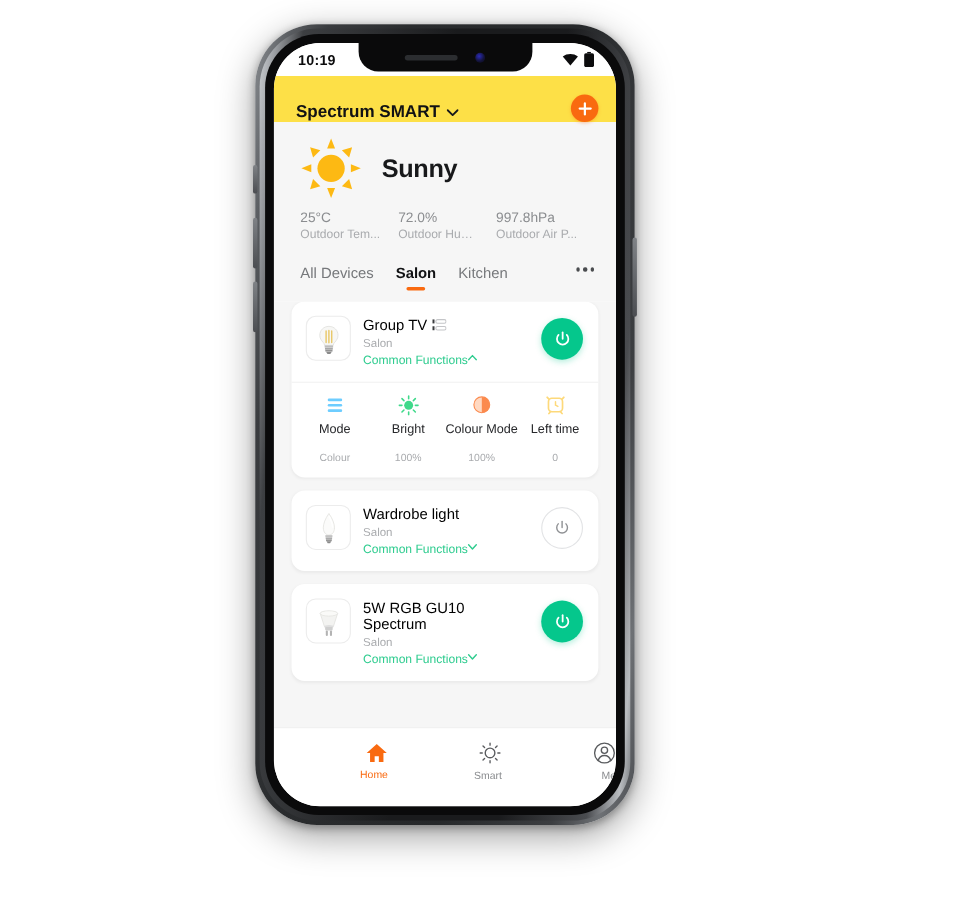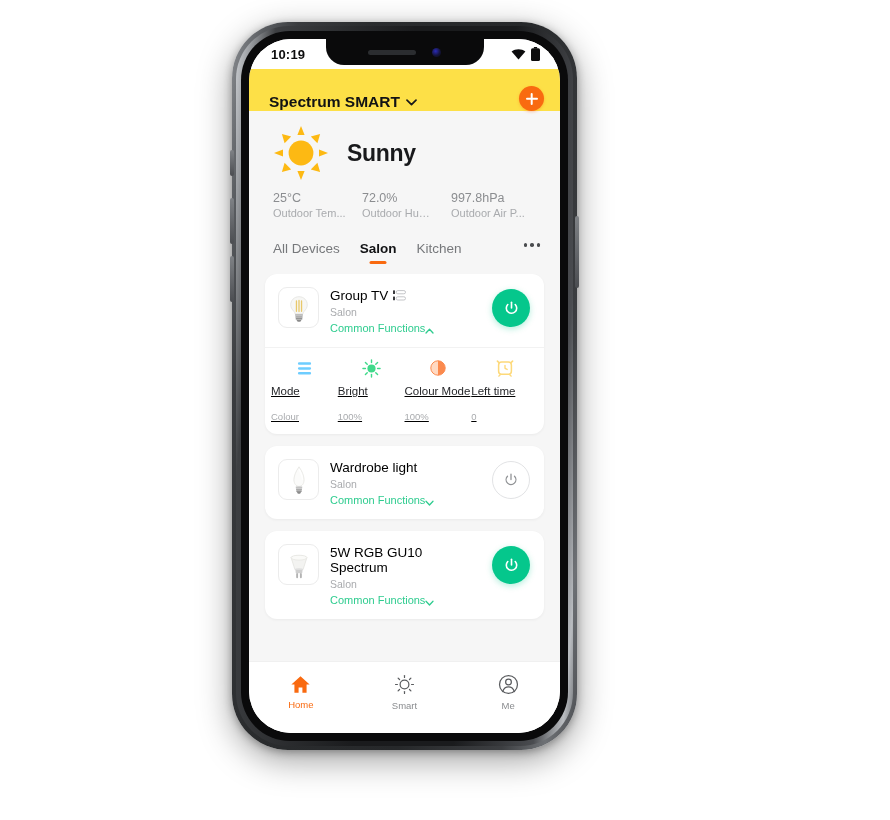--- a/index.html
+++ b/index.html
@@ -139,47 +139,47 @@
     border: 1px solid #ececec; background: #fff;
     display: flex; align-items: center; justify-content: center; overflow: hidden;
   }
   .card-info { flex: 1; min-width: 0; padding-top: 1px; }
   .dev-name-row { display: flex; align-items: center; gap: 5px; }
   .dev-name { font-size: 13.5px; font-weight: normal; color: #000000; }
   .group-badge { width: 13px; height: 11px; flex: 0 0 13px; }
   .dev-room { font-size: 10.5px; color: #a9abae; margin-top: 3px; }
   .fn-toggle {
     margin-top: 4px; font-size: 11px; color: #2ecc8f; cursor: pointer;
-    display: flex; align-items: flex-end; gap: 0;
+    display: flex; align-items: flex-start; gap: 0;
   }
   .fn-chev { width: 9px; height: 6px; }
   .pwr {
     width: 38px; height: 38px; flex: 0 0 38px; border-radius: 50%;
     display: flex; align-items: center; justify-content: center; cursor: pointer;
     margin-top: 2px;
   }
   .pwr.on  { background: #05c78c; box-shadow: 0 2px 6px rgba(5,199,140,.3); }
   .pwr.off { background: #fff; border: 1px solid #e2e3e5; }
 
   
   .fn-row {
     display: flex; border-top: 1px solid #f2f2f2;
     padding: 10px 6px 12px 6px;
   }
-  .fn-cell { flex: 1; text-align: left; cursor: pointer; text-decoration: underline; }
+  .fn-cell { flex: 1; text-align: center; cursor: pointer; }
   .fn-ico { height: 20px; display: flex; align-items: center; justify-content: center; }
   .fn-lbl { font-size: 11.5px; color: #27282b; margin-top: 7px; }
   .fn-val { font-size: 9.5px; color: #a9abae; margin-top: 14px; }
 
   
   .bottomnav {
     height: 62px; background: #fff; display: flex; align-items: center;
     border-top: 1px solid #f0f0f0;
   }
-  .navitem { flex: 1; display: flex; flex-direction: column; align-items: center;
+  .navitem { flex: 1; display: flex; flex-direction: column; align-items: flex-end;
              gap: 5px; cursor: pointer; }
   .nav-lbl { font-size: 9.5px; color: #8a8c8f; }
   .navitem.active .nav-lbl { color: #f96a10; }
   .home-ind { height: 10px; background: #fff; }
   .screen-inner { display: flex; flex-direction: column; height: 100%; }
 </style>
 </head>
 <body>
 
 <div id="stage">

